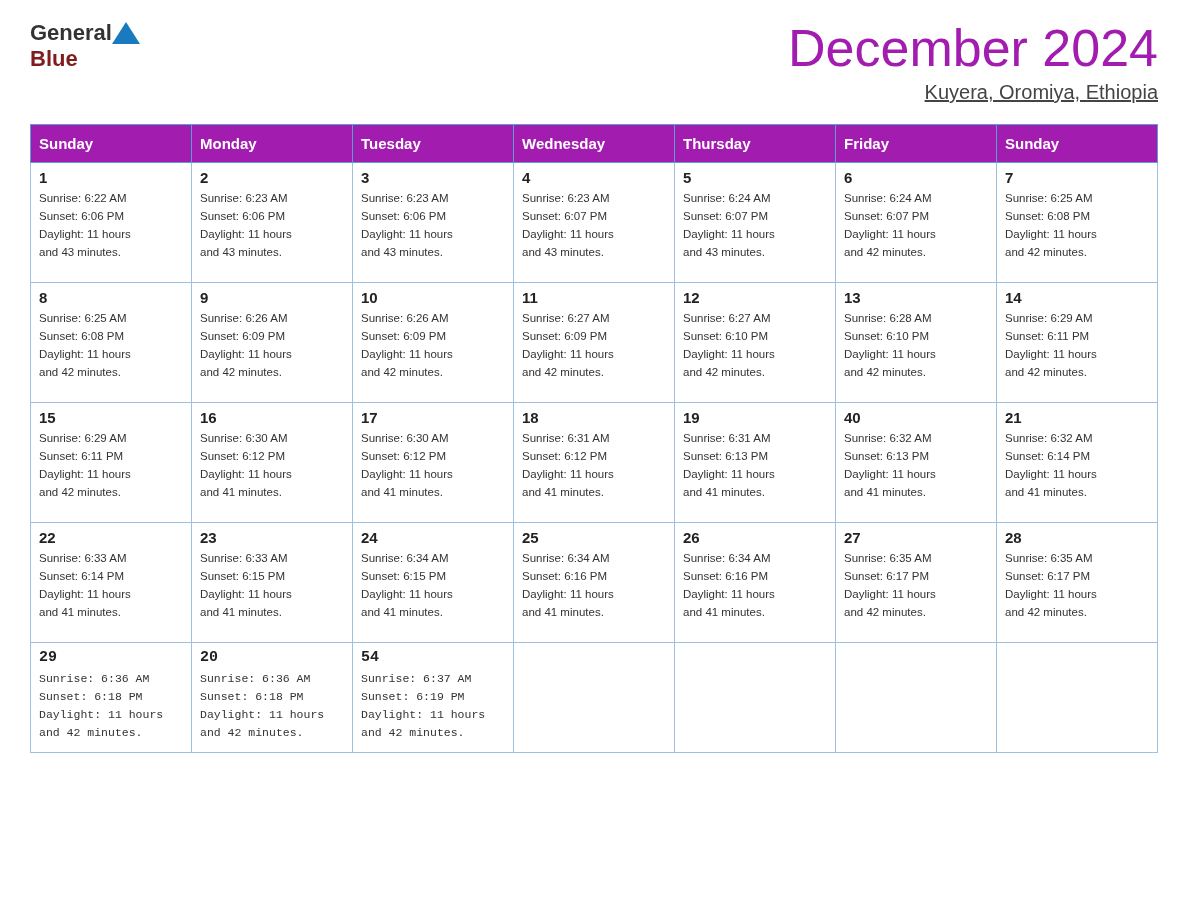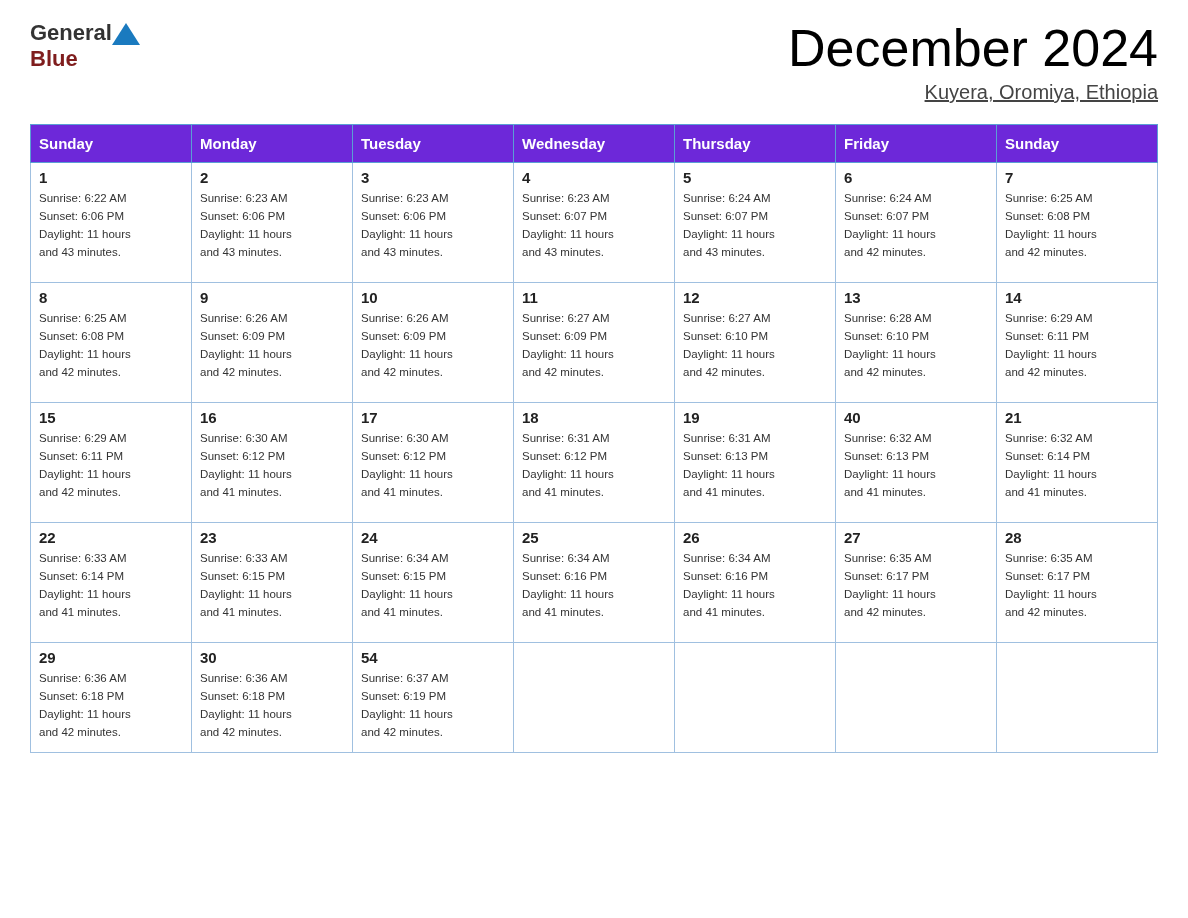--- a/index.html
+++ b/index.html
@@ -30,44 +30,44 @@
       font-size: 22px;
       font-weight: bold;
       color: #7f1d1d;
     }
     .logo-block {
       display: flex;
       flex-direction: column;
     }
     .logo-row1 {
       display: flex;
-      align-items: center;
+      align-items: flex-start;
     }
     .title-block {
       text-align: right;
     }
     .month-title {
       font-size: 52px;
       font-weight: normal;
-      color: #000000;
+      color: #a21caf;
       line-height: 1.1;
     }
     .location {
       font-size: 20px;
       color: #444;
       margin-top: 4px;
       text-decoration: underline;
     }
     .calendar {
       width: 100%;
       border-collapse: collapse;
       table-layout: fixed;
     }
     .calendar th {
-      background: #6d28d9;
+      background: #a21caf;
       color: #fff;
       font-size: 15px;
       font-weight: bold;
       padding: 10px 8px;
       text-align: left;
       border: 1px solid #5a9fd4;
     }
     .calendar td {
       border: 1px solid #a0c0e0;
       vertical-align: top;
@@ -85,20 +85,21 @@
     .day-info {
       font-size: 11.5px;
       color: #333;
       line-height: 1.55;
     }
     .empty-cell {
       background: #fff;
     }
     .calendar tr:last-child td {
       height: 110px;
+      font-family: Liberation Mono, monospace;
     }
     .logo-svg {
       margin-top: 2px;
     }
   </style>
 </head>
 <body>
 
 <div class="header">
   <div class="logo">
@@ -250,21 +251,21 @@
           <span class="day-num">28</span>
           <div class="day-info">Sunrise: 6:35 AM<br>Sunset: 6:17 PM<br>Daylight: 11 hours<br>and 42 minutes.</div>
         </td>
       </tr>
       <tr>
         <td>
           <span class="day-num">29</span>
           <div class="day-info">Sunrise: 6:36 AM<br>Sunset: 6:18 PM<br>Daylight: 11 hours<br>and 42 minutes.</div>
         </td>
         <td>
-          <span class="day-num">30</span>
+          <span class="day-num">20</span>
           <div class="day-info">Sunrise: 6:36 AM<br>Sunset: 6:18 PM<br>Daylight: 11 hours<br>and 42 minutes.</div>
         </td>
         <td>
           <span class="day-num">54</span>
           <div class="day-info">Sunrise: 6:37 AM<br>Sunset: 6:19 PM<br>Daylight: 11 hours<br>and 42 minutes.</div>
         </td>
         <td class="empty-cell"></td>
         <td class="empty-cell"></td>
         <td class="empty-cell"></td>
         <td class="empty-cell"></td>

